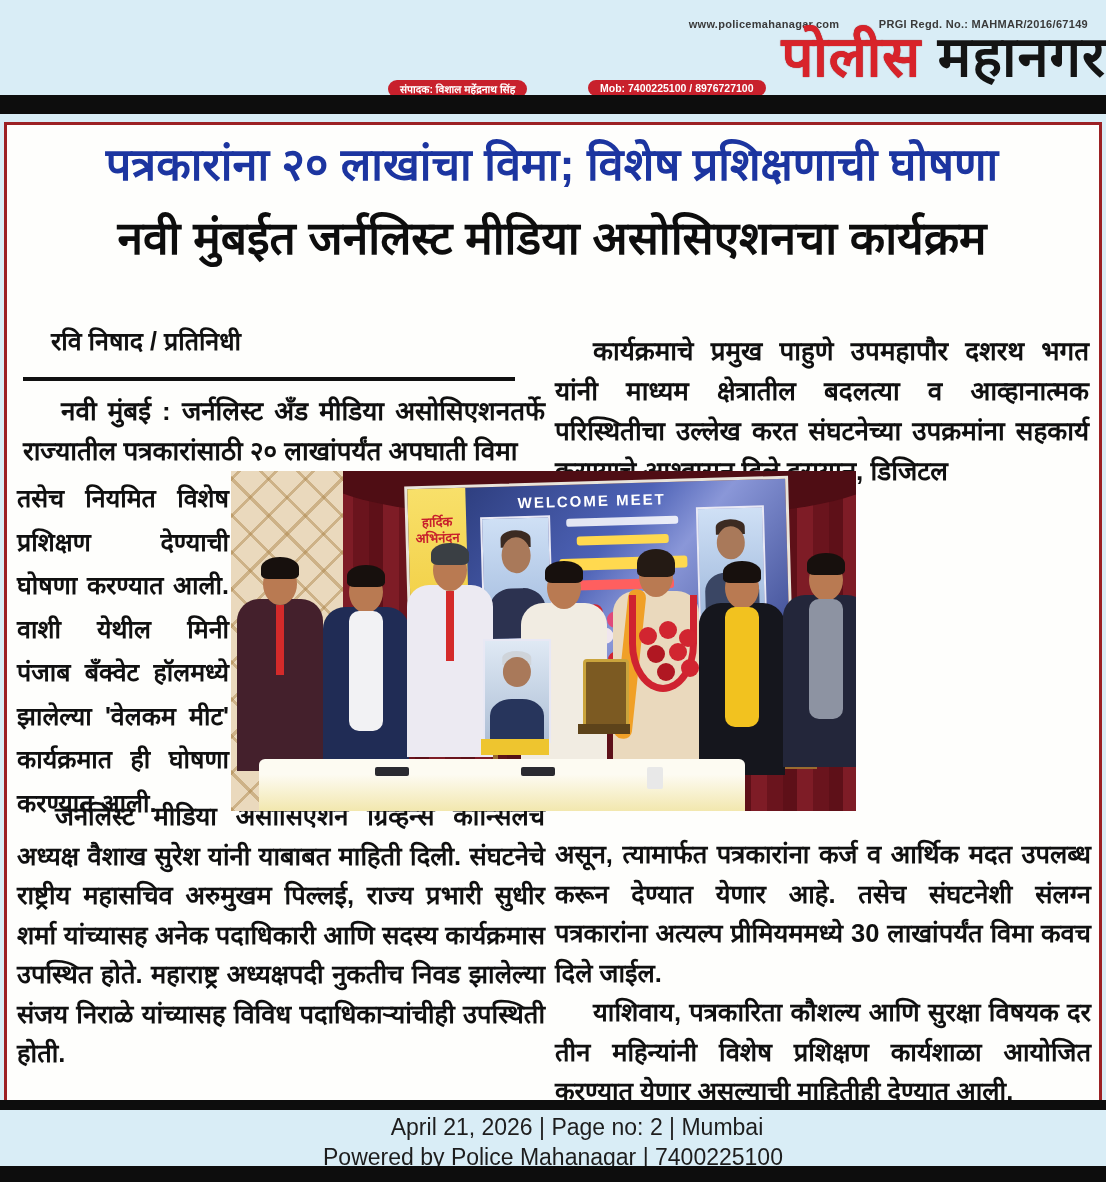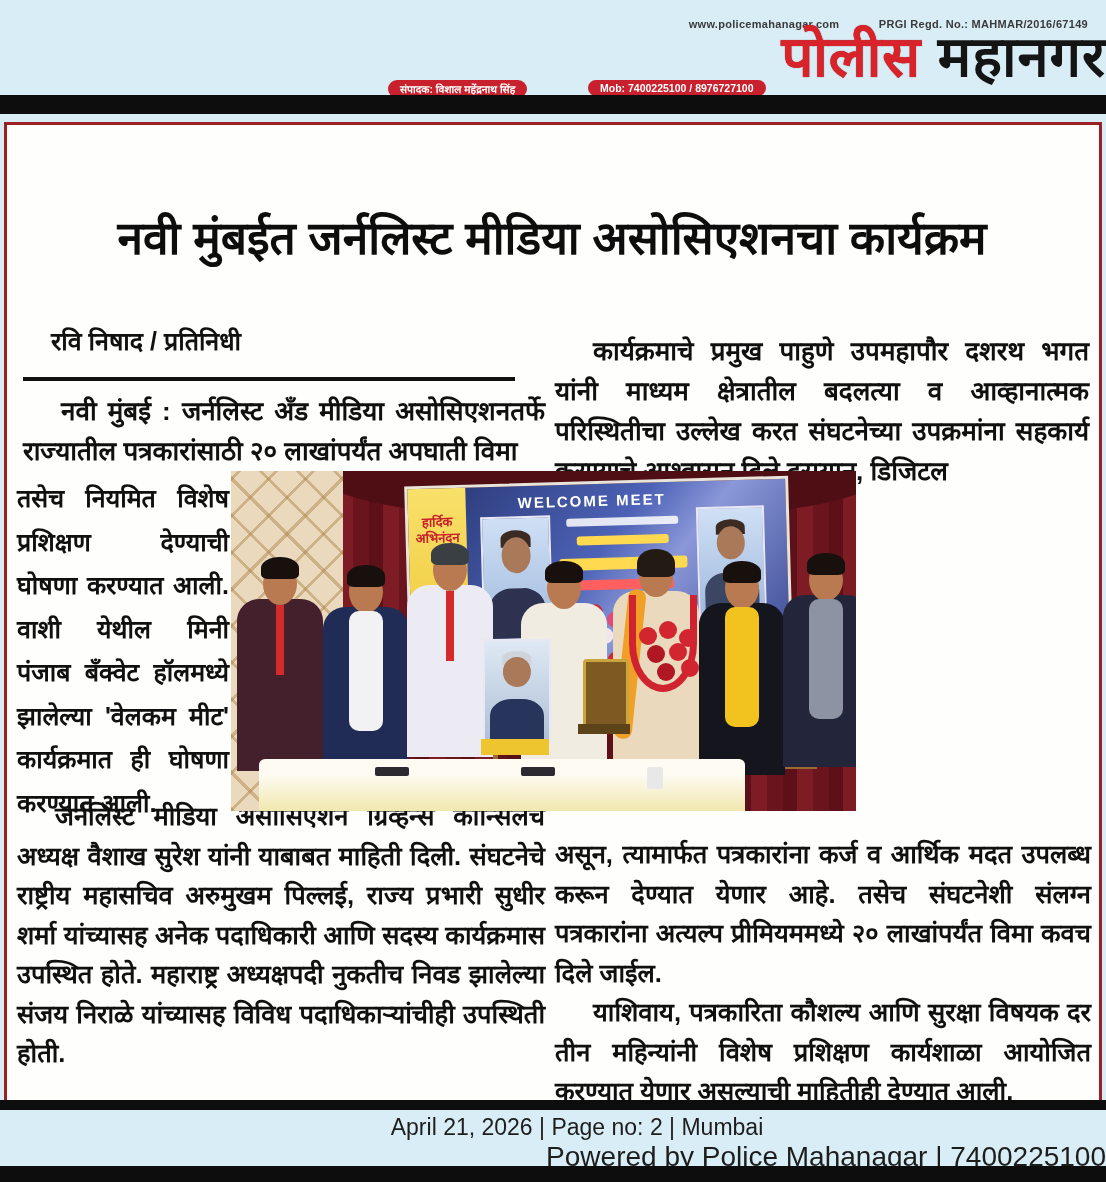--- a/index.html
+++ b/index.html
@@ -109,21 +109,21 @@
   .trophy:after{content:"";position:absolute;left:-8px;bottom:-10px;width:52px;height:10px;
     background:#5d431a;}
   .table{position:absolute;left:28px;bottom:0;width:486px;height:52px;
     background:linear-gradient(#fdfbf2 0 30%,#f2e7ae);border-radius:6px 6px 0 0;z-index:5;}
   .phone{position:absolute;top:8px;width:34px;height:9px;background:#2a2a30;border-radius:2px;}
 
   
   .band.footline{top:1100px;height:10px;}
   .footer{left:0;top:1112px;width:1106px;text-align:center;color:#1d1d1d;}
   .footer .f1{font-size:23px;line-height:30px;padding-left:48px;}
-  .footer .f2{font-size:28px;line-height:30px;text-align:right;}
+  .footer .f2{font-size:23px;line-height:30px;}
   .band.bottom{top:1166px;height:16px;}
 </style>
 </head>
 <body>
 
 <div class="abs masthead">
   <div class="mast-top">
     <span>www.policemahanagar.com</span>
     <span>PRGI Regd. No.: MAHMAR/2016/67149</span>
   </div>
@@ -132,32 +132,33 @@
     <span class="black">महानगर</span>
   </div>
   <div class="pill left">संपादक: विशाल महेंद्रनाथ सिंह</div>
   <div class="pill right">Mob: 7400225100 / 8976727100</div>
 </div>
 
 <div class="abs band top"></div>
 
 <div class="abs frame">
 
+  <div class="abs hl1">पत्रकारांना २० लाखांचा विमा; विशेष प्रशिक्षणाची घोषणा</div>
   <div class="abs hl2">नवी मुंबईत जर्नलिस्ट मीडिया असोसिएशनचा कार्यक्रम</div>
 
   <div class="abs byline">रवि निषाद / प्रतिनिधी</div>
   <div class="abs rule"></div>
 
   <div class="abs para lw">नवी मुंबई : जर्नलिस्ट अँड मीडिया असोसिएशनतर्फे राज्यातील पत्रकारांसाठी २० लाखांपर्यंत अपघाती विमा</div>
   <div class="abs para lb">जर्नलिस्ट मीडिया असोसिएशन ग्रिव्हन्स कौन्सिलचे अध्यक्ष वैशाख सुरेश यांनी याबाबत माहिती दिली. संघटनेचे राष्ट्रीय महासचिव अरुमुखम पिल्लई, राज्य प्रभारी सुधीर शर्मा यांच्यासह अनेक पदाधिकारी आणि सदस्य कार्यक्रमास उपस्थित होते. महाराष्ट्र अध्यक्षपदी नुकतीच निवड झालेल्या संजय निराळे यांच्यासह विविध पदाधिकाऱ्यांचीही उपस्थिती होती.</div>
   <div class="abs para ln">तसेच नियमित विशेष प्रशिक्षण देण्याची घोषणा करण्यात आली. वाशी येथील मिनी पंजाब बँक्वेट हॉलमध्ये झालेल्या 'वेलकम मीट' कार्यक्रमात ही घोषणा करण्यात आली.</div>
 
   <div class="abs para rw">कार्यक्रमाचे प्रमुख पाहुणे उपमहापौर दशरथ भगत यांनी माध्यम क्षेत्रातील बदलत्या व आव्हानात्मक परिस्थितीचा उल्लेख करत संघटनेच्या उपक्रमांना सहकार्य करण्याचे आश्वासन दिले.दरम्यान, डिजिटल</div>
   <div class="abs para rb">
-    <div>असून, त्यामार्फत पत्रकारांना कर्ज व आर्थिक मदत उपलब्ध करून देण्यात येणार आहे. तसेच संघटनेशी संलग्न पत्रकारांना अत्यल्प प्रीमियममध्ये २० लाखांपर्यंत विमा कवच दिले जाईल.</div>
+    <div>असून, त्यामार्फत पत्रकारांना कर्ज व आर्थिक मदत उपलब्ध करून देण्यात येणार आहे. तसेच संघटनेशी संलग्न पत्रकारांना अत्यल्प प्रीमियममध्ये 30 लाखांपर्यंत विमा कवच दिले जाईल.</div>
     <div class="p2">याशिवाय, पत्रकारिता कौशल्य आणि सुरक्षा विषयक दर तीन महिन्यांनी विशेष प्रशिक्षण कार्यशाळा आयोजित करण्यात येणार असल्याची माहितीही देण्यात आली.</div>
   </div>
 
   <div class="abs photo">
     <div class="curtain"></div>
     <div class="curtain-swag"></div>
     <div class="wall"></div>
 
     <div class="chair" style="left:96px;"></div>
     <div class="chair" style="left:262px;"></div>

